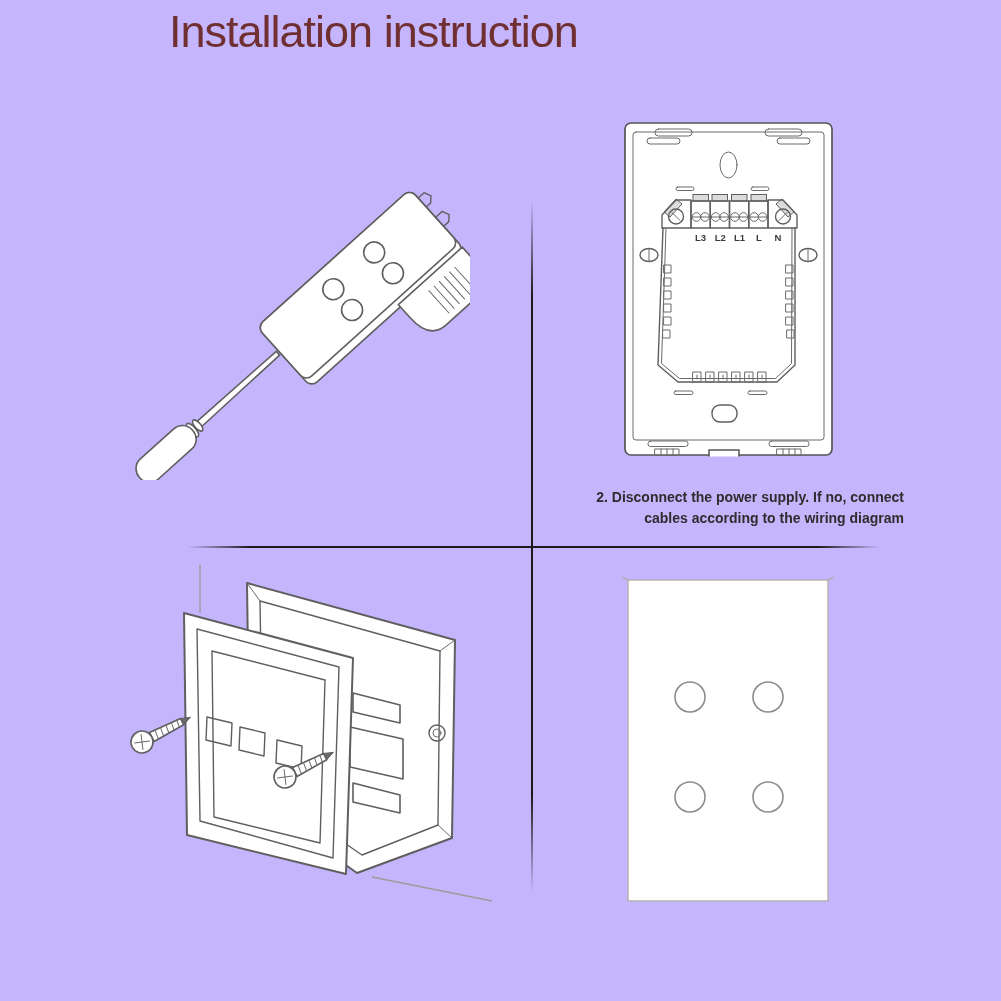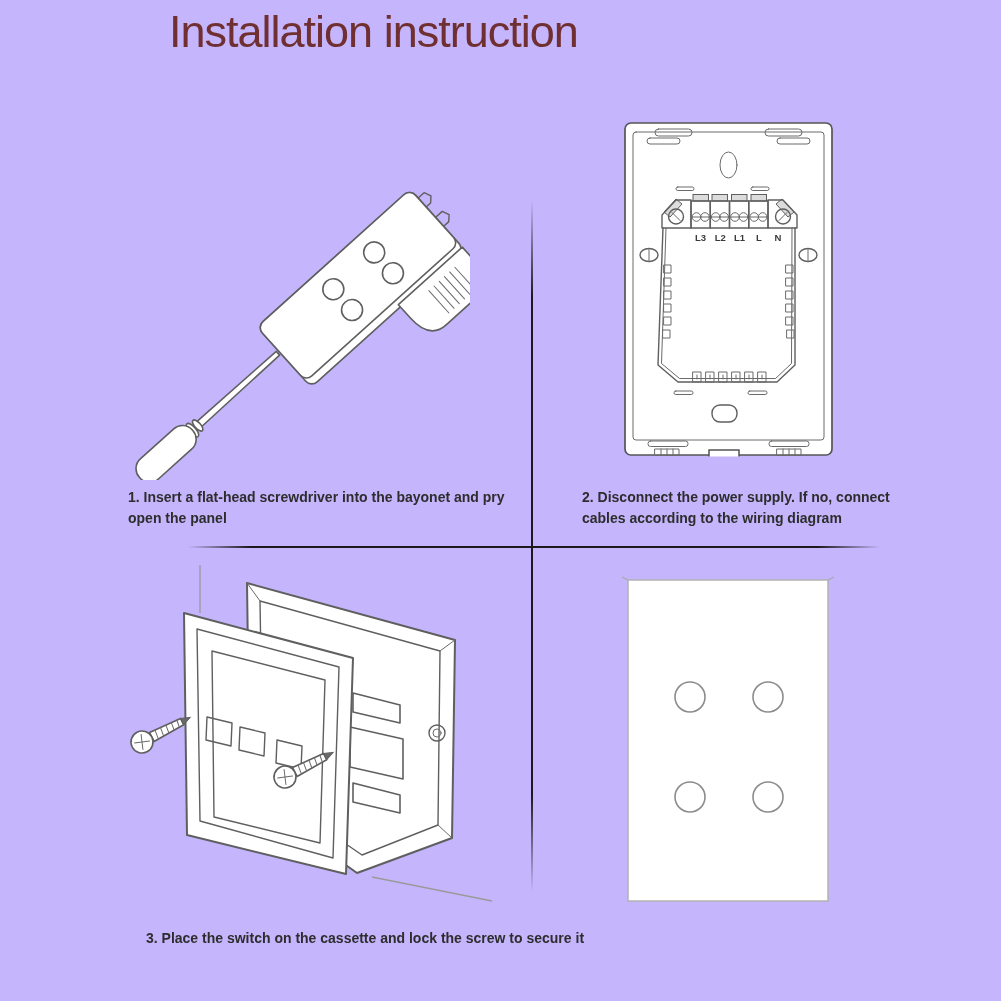--- a/index.html
+++ b/index.html
@@ -8,21 +8,21 @@
     font-family:"Liberation Sans",sans-serif;overflow:hidden;padding-left:11px;
   }
   .title{
     position:absolute;left:169px;top:6px;font-size:45px;letter-spacing:-1px;
     color:#702f30;white-space:nowrap;font-weight:400;
   }
   .caption{
     position:absolute;font-size:14px;line-height:21px;color:#2d2d2d;font-weight:600;
   }
   .cap1{left:128px;top:487px;width:402px;}
-  .cap2{left:582px;top:487px;width:322px;}
+  .cap2{left:582px;top:487px;width:322px;text-align:right;}
   .cap3{left:146px;top:928px;white-space:nowrap;}
   .cap4{
     position:absolute;left:609px;top:920px;font-size:21px;color:#3c3c3c;
     font-weight:400;white-space:nowrap;
   }
   .divider-h{
     position:absolute;left:188px;top:546px;width:692px;height:2px;
     background:linear-gradient(to right,rgba(20,20,20,0),#1a1a1a 9%,#1a1a1a 91%,rgba(20,20,20,0));
   }
   .divider-v{
@@ -287,17 +287,15 @@
       </g>
       <g>
         <circle class="circ4" cx="72" cy="127" r="15"></circle>
         <circle class="circ4" cx="150" cy="127" r="15"></circle>
         <circle class="circ4" cx="72" cy="227" r="15"></circle>
         <circle class="circ4" cx="150" cy="227" r="15"></circle>
       </g>
     </svg>
   </div>
 
-  <div class="caption cap1">1. Insert a flat-head screwdriver into the bayonet and pry open the panel</div>
   <div class="caption cap2">2. Disconnect the power supply. If no, connect cables according to the wiring diagram</div>
-  <div class="caption cap3">3. Place the switch on the cassette and lock the screw to secure it</div>
 
 </div>
 
 </body></html>

